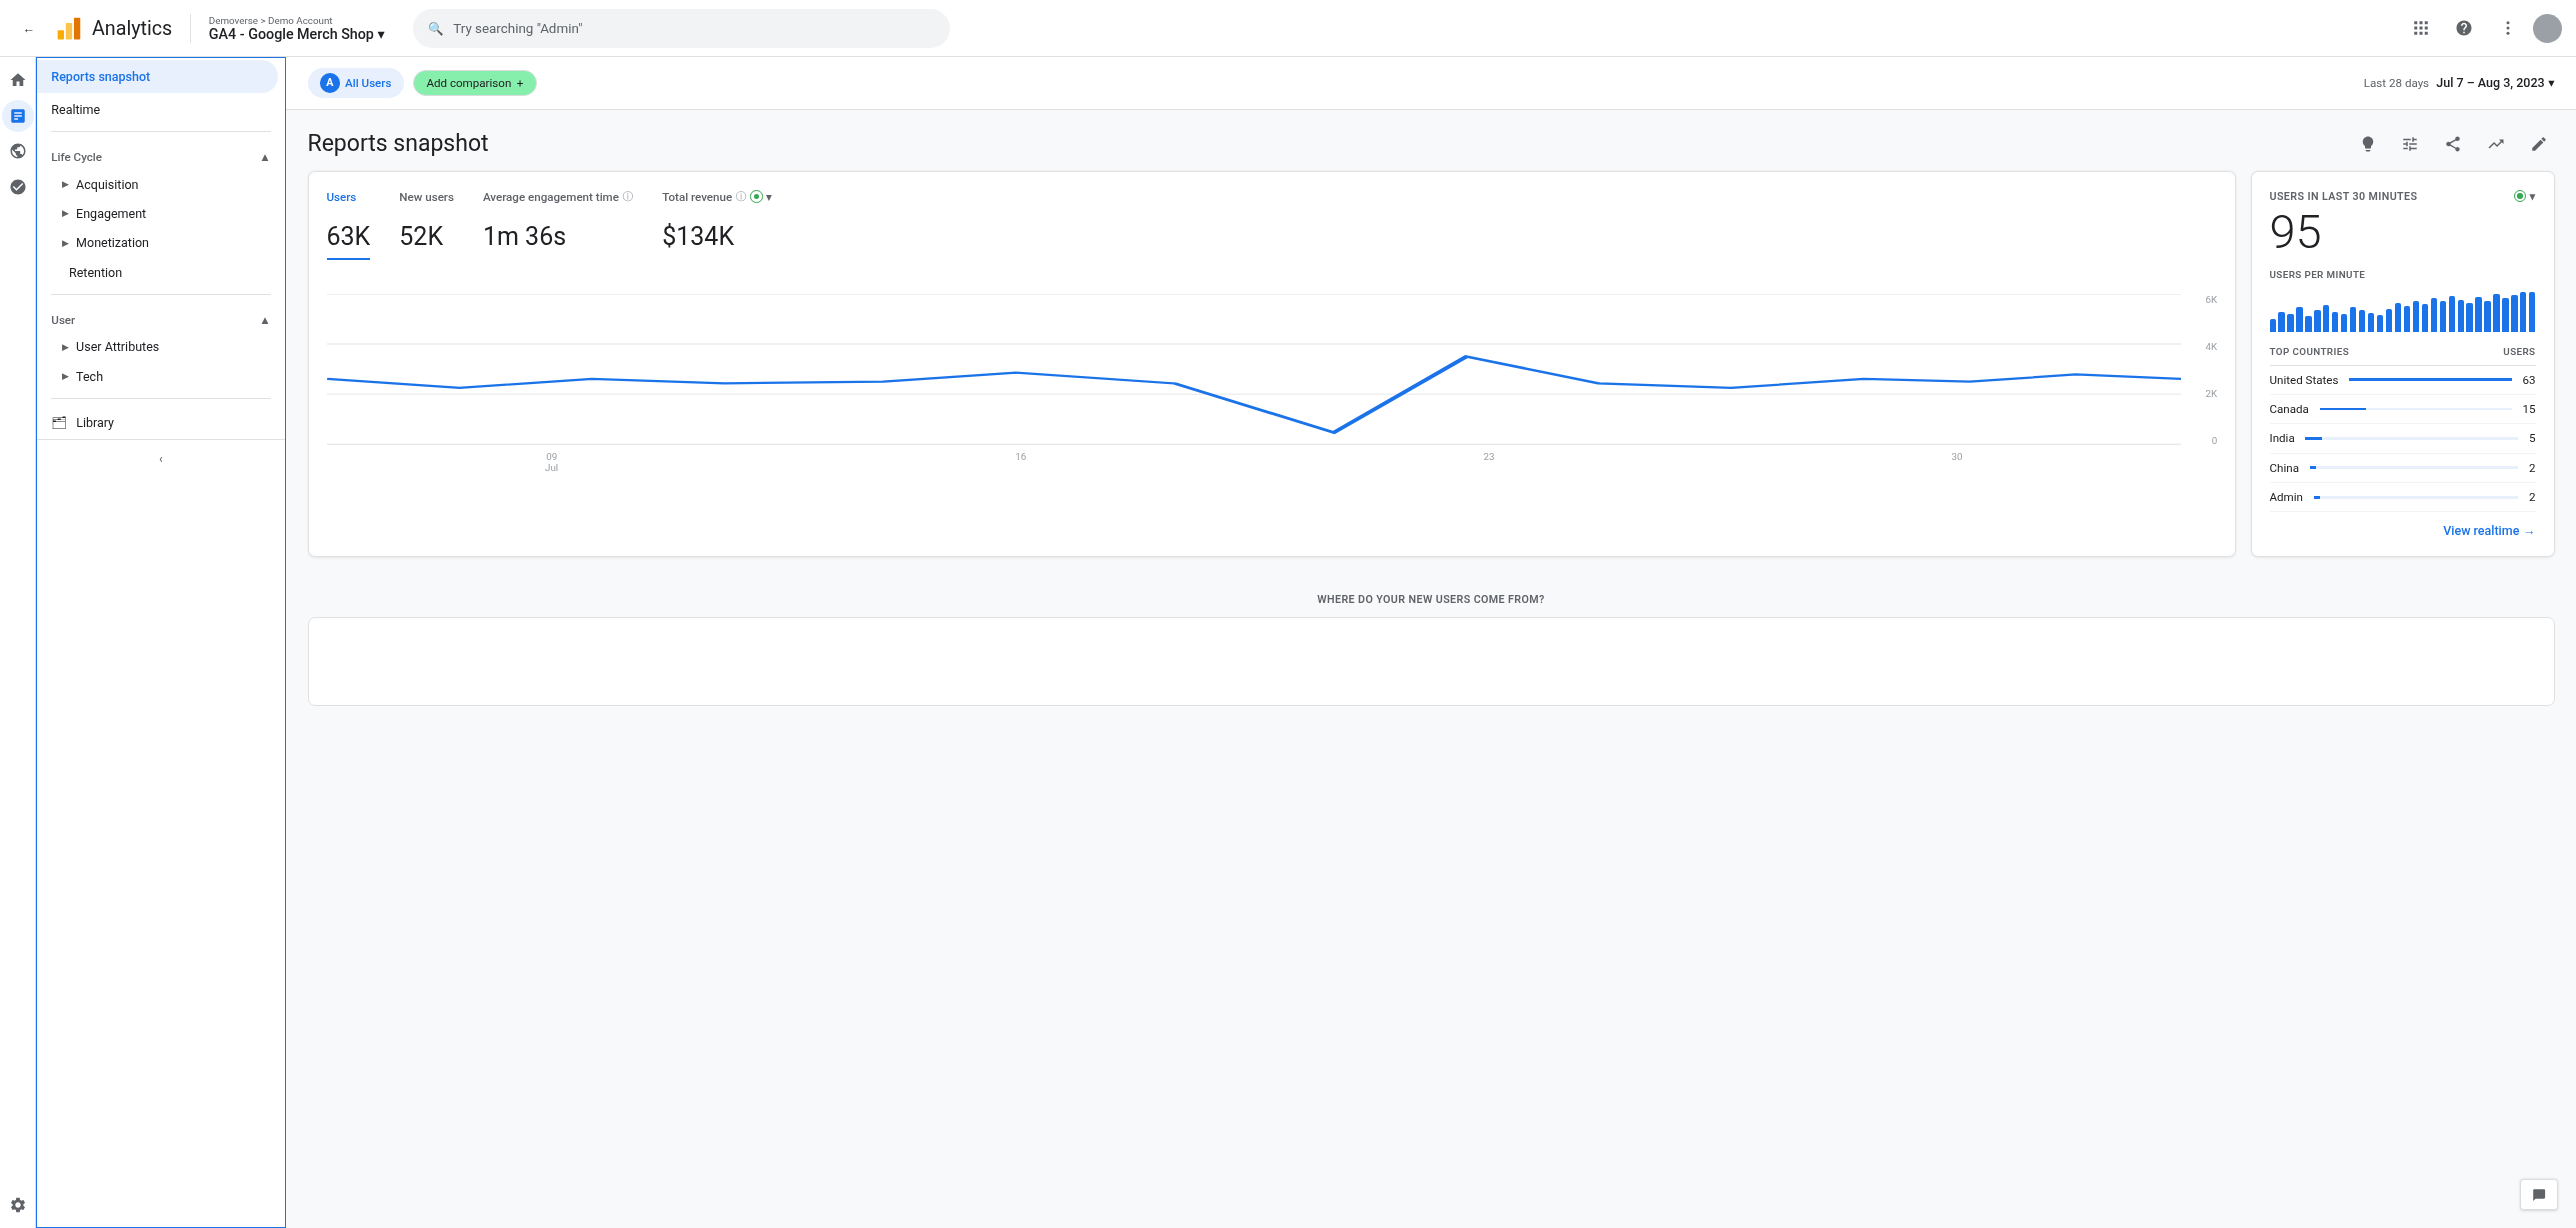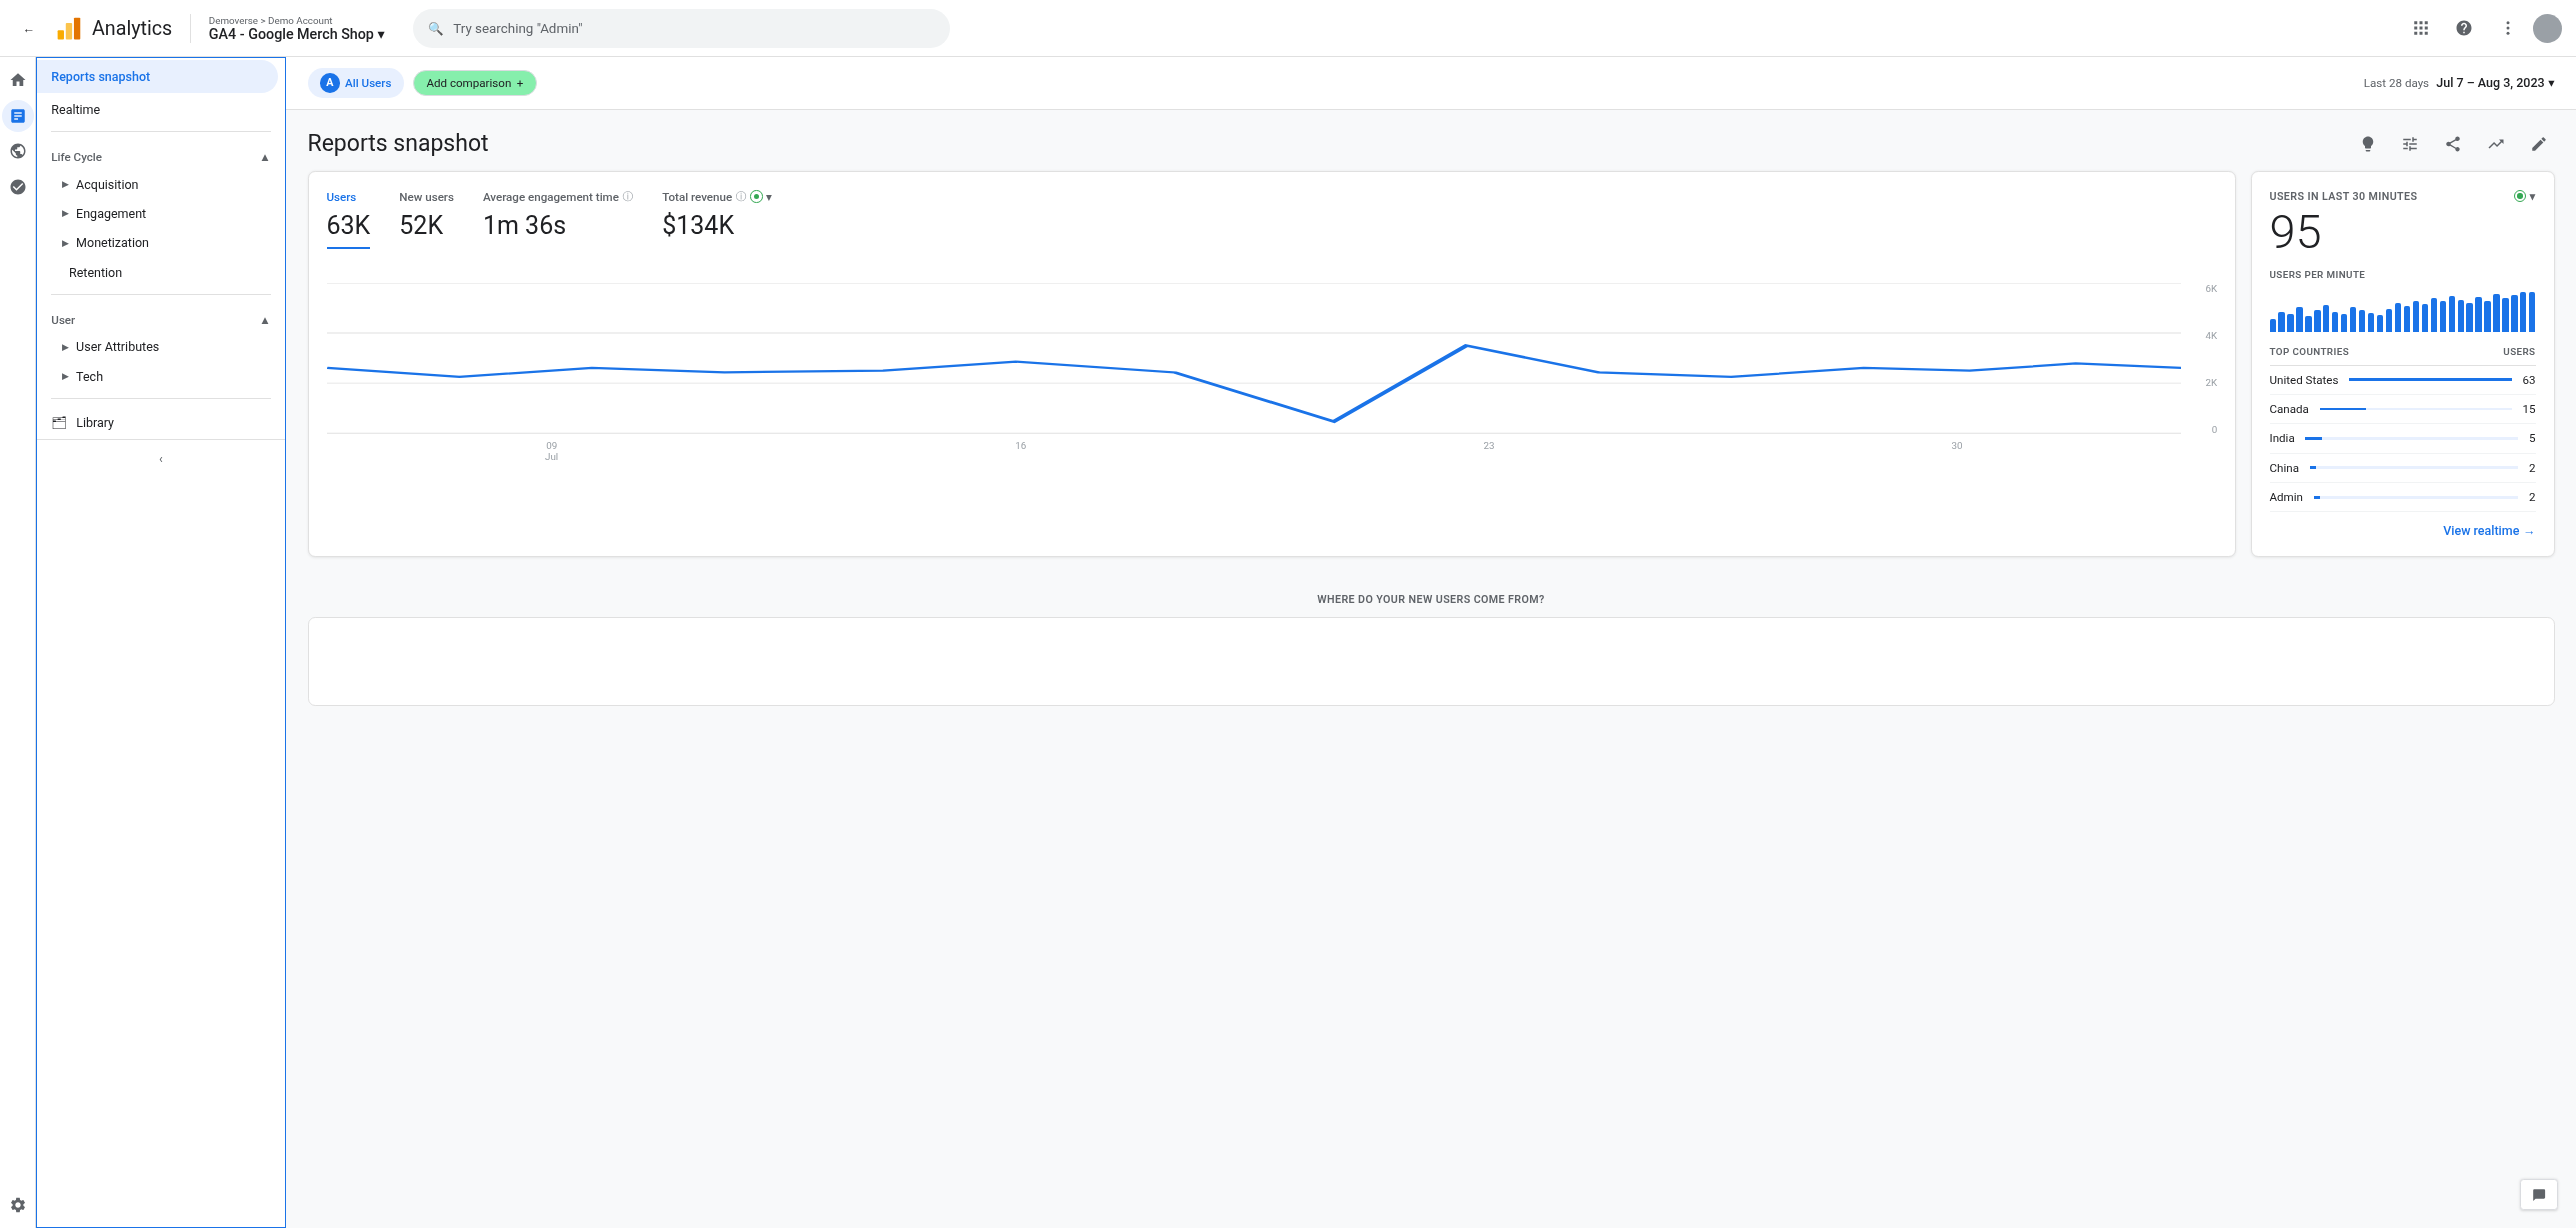--- a/index.html
+++ b/index.html
@@ -125,21 +125,21 @@
     }
 
     
     .card {
       background: #fff; border-radius: 7.2px;
       border: 0.9px solid #e0e0e0; padding: 18px;
       box-shadow: 0 0.9px 2.7px rgba(0,0,0,0.08);
     }
     .metric-label { font-size: 11.6px; color: #1a73e8; font-weight: 500; display: flex; align-items: center; gap: 3.6px; }
     .metric-label.gray { color: #5f6368; }
-    .metric-value { font-size: 25px; font-weight: 400; color: #202124; margin-top: 7px; }
+    .metric-value { font-size: 25px; font-weight: 400; color: #202124; margin-top: 18px; }
 
     
     .chart-area { margin-top: 31px; position: relative; height: 179px; }
     .chart-y-labels { position: absolute; right: 0; top: 0; bottom: 27px; display: flex; flex-direction: column; justify-content: space-between; font-size: 9.8px; color: #9aa0a6; text-align: right; width: 36px; }
     .chart-x-labels { position: absolute; bottom: 0; left: 0; right: 36px; display: flex; justify-content: space-around; font-size: 9.8px; color: #9aa0a6; gap: 20px; }
     .chart-svg-wrap { position: absolute; left: 0; right: 36px; top: 0; bottom: 27px; }
 
     
     .realtime-header { font-size: 10.7px; font-weight: 600; color: #5f6368; letter-spacing: 0.4px; margin-bottom: 5px; display: flex; align-items: center; justify-content: space-between; }
     .realtime-count { font-size: 47px; font-weight: 300; color: #202124; line-height: 1; }

